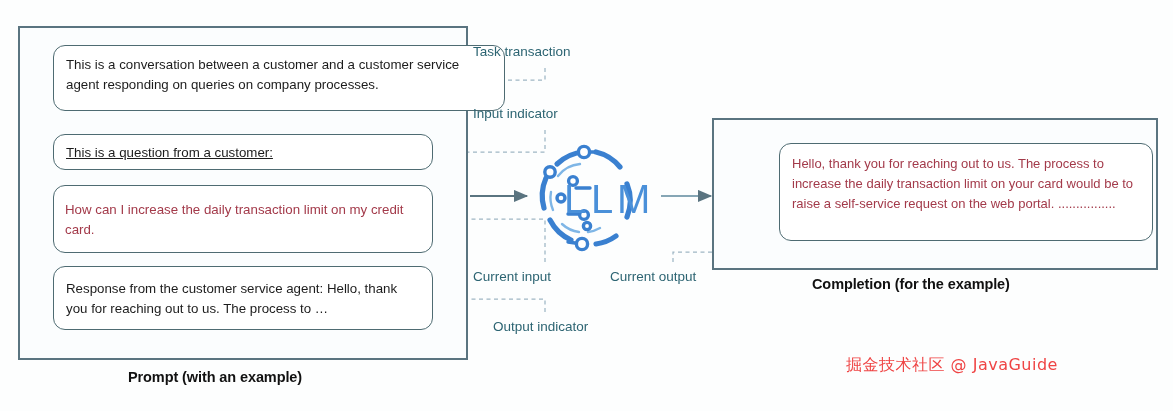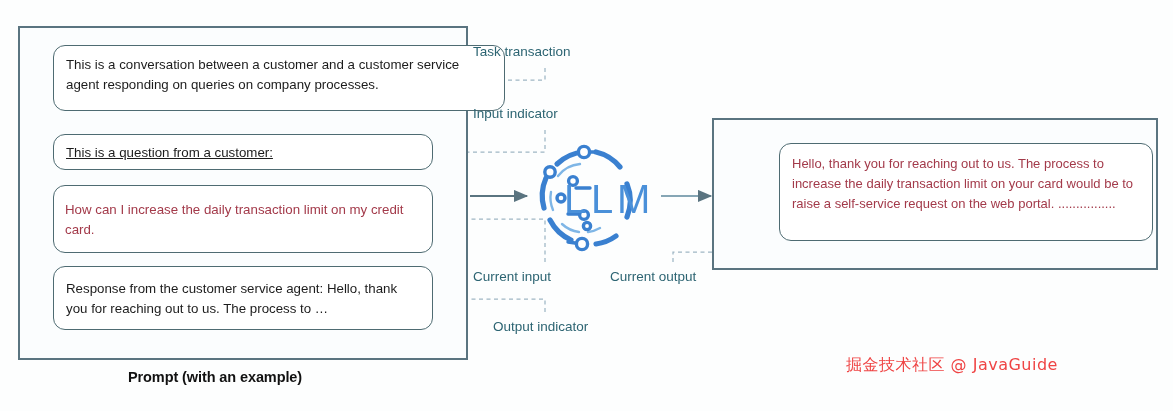--- a/index.html
+++ b/index.html
@@ -198,20 +198,21 @@
       <text x="40" y="73" font-family="'Liberation Sans', sans-serif" font-size="40" font-weight="400" fill="#4a90d9">L</text>
       <text x="67" y="73" font-family="'Liberation Sans', sans-serif" font-size="40" font-weight="400" fill="#4a90d9">L</text>
       <text x="93" y="73" font-family="'Liberation Sans', sans-serif" font-size="40" font-weight="400" fill="#4a90d9">M</text>
     </svg>
   </div>
 
   <div class="outer-box" id="completion-box"></div>
 
   <div class="card" id="card-completion">Hello, thank you for reaching out to us. The process to increase the daily transaction limit on your card would be to raise a self-service request on the web portal. ................</div>
 
+  <div class="caption" id="completion-caption">Completion (for the example)</div>
 
   <div class="anno" id="anno-task">Task transaction</div>
 
   <div class="anno" id="anno-inputind">Input indicator</div>
 
   <div class="anno" id="anno-curinput">Current input</div>
 
   <div class="anno" id="anno-outind">Output indicator</div>
 
   <div class="anno" id="anno-curout">Current output</div>

